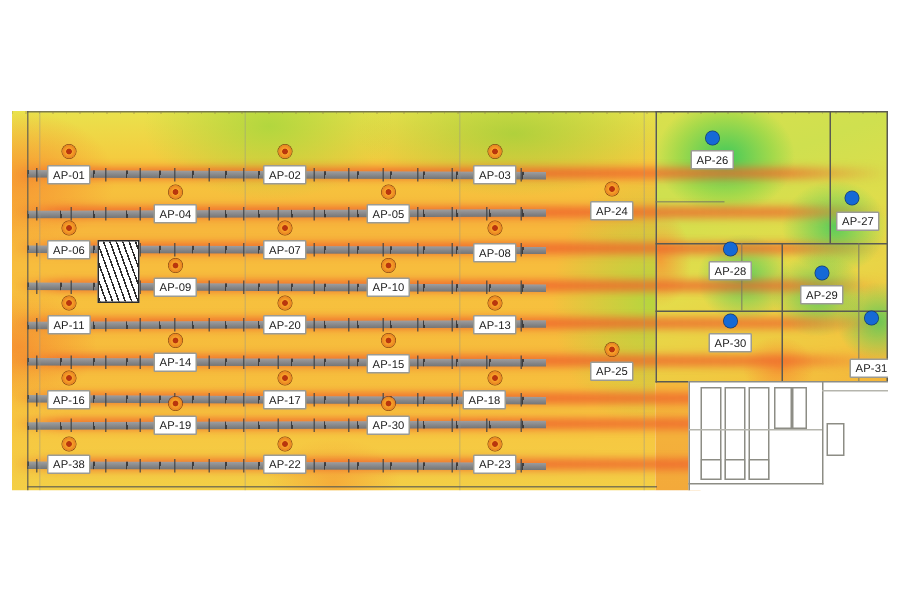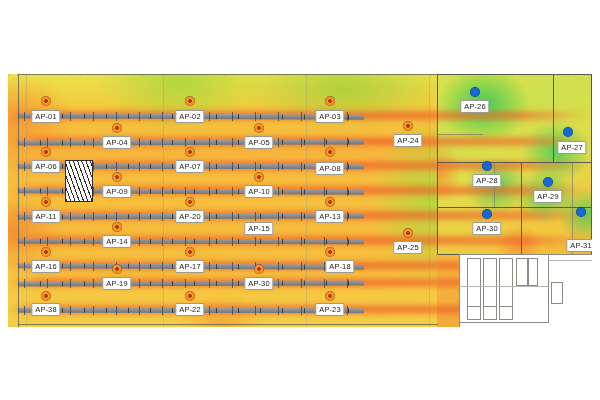--- a/index.html
+++ b/index.html
@@ -323,27 +323,27 @@
         <div class="aplabel" style="left: 251px; top: 111px;">AP-10</div>
         <div class="ap warm" title="AP-11" style="left: 38px; top: 128px;"></div>
         <div class="aplabel" style="left: 38px; top: 136px;">AP-11</div>
         <div class="ap warm" title="AP-12" style="left: 182px; top: 128px;"></div>
         <div class="aplabel" style="left: 182px; top: 136px;">AP-20</div>
         <div class="ap warm" title="AP-13" style="left: 322px; top: 128px;"></div>
         <div class="aplabel" style="left: 322px; top: 136px;">AP-13</div>
         <div class="ap warm" title="AP-14" style="left: 109px; top: 153px;"></div>
         <div class="aplabel" style="left: 109px; top: 161px;">AP-14</div>
         <div class="ap warm" title="AP-15" style="left: 251px; top: 153px;"></div>
-        <div class="aplabel" style="left: 251px; top: 148px;">AP-15</div>
+        <div class="aplabel" style="left: 251px; top: 162px;">AP-15</div>
         <div class="ap warm" title="AP-16" style="left: 38px; top: 178px;"></div>
         <div class="aplabel" style="left: 38px; top: 186px;">AP-16</div>
         <div class="ap warm" title="AP-17" style="left: 182px; top: 178px;"></div>
         <div class="aplabel" style="left: 182px; top: 186px;">AP-17</div>
         <div class="ap warm" title="AP-18" style="left: 322px; top: 178px;"></div>
-        <div class="aplabel" style="left: 332px; top: 186px;">AP-18</div>
+        <div class="aplabel" style="left: 315px; top: 186px;">AP-18</div>
         <div class="ap warm" title="AP-19" style="left: 109px; top: 195px;"></div>
         <div class="aplabel" style="left: 109px; top: 203px;">AP-19</div>
         <div class="ap warm" title="AP-20" style="left: 251px; top: 195px;"></div>
         <div class="aplabel" style="left: 251px; top: 203px;">AP-30</div>
         <div class="ap warm" title="AP-21" style="left: 38px; top: 222px;"></div>
         <div class="aplabel" style="left: 38px; top: 229px;">AP-38</div>
         <div class="ap warm" title="AP-22" style="left: 182px; top: 222px;"></div>
         <div class="aplabel" style="left: 182px; top: 229px;">AP-22</div>
         <div class="ap warm" title="AP-23" style="left: 322px; top: 222px;"></div>
         <div class="aplabel" style="left: 322px; top: 229px;">AP-23</div>

